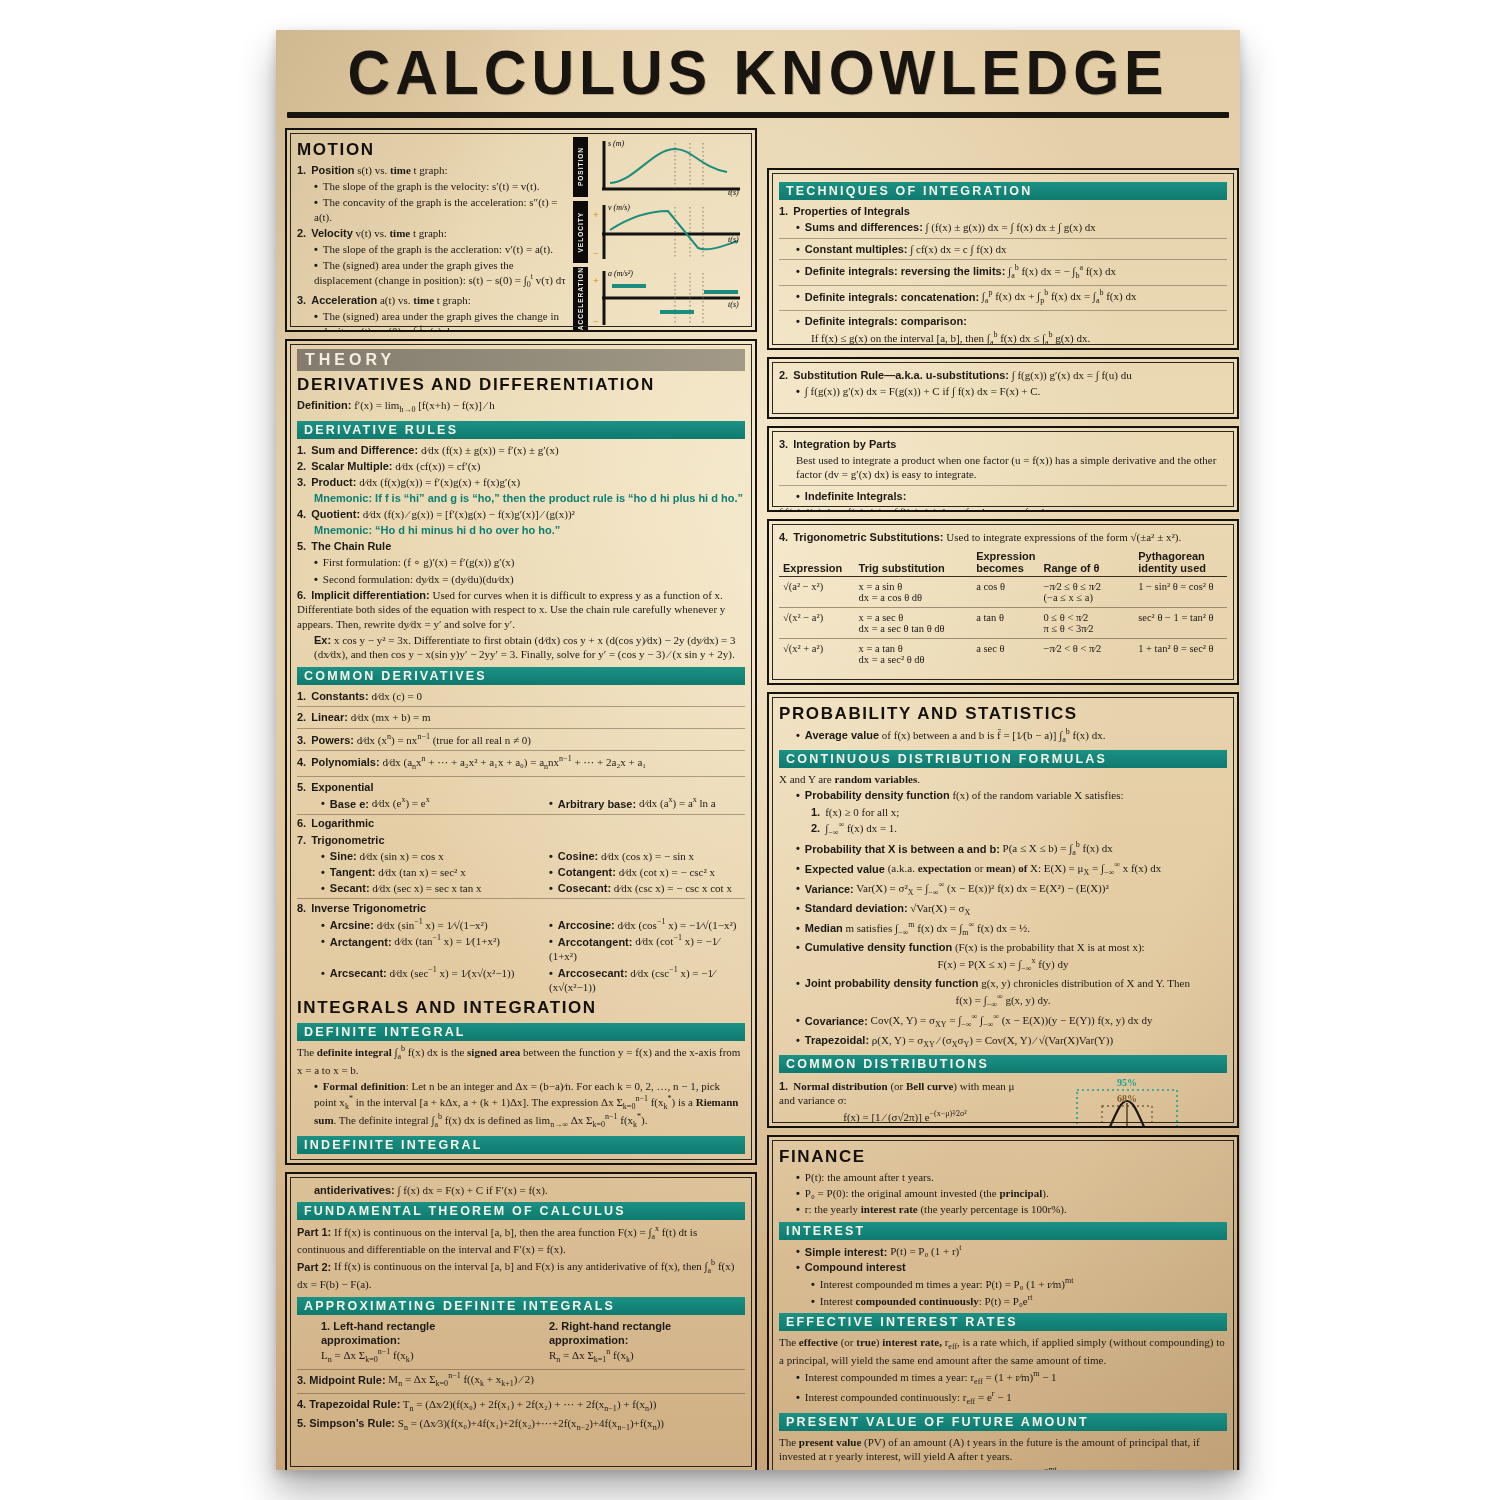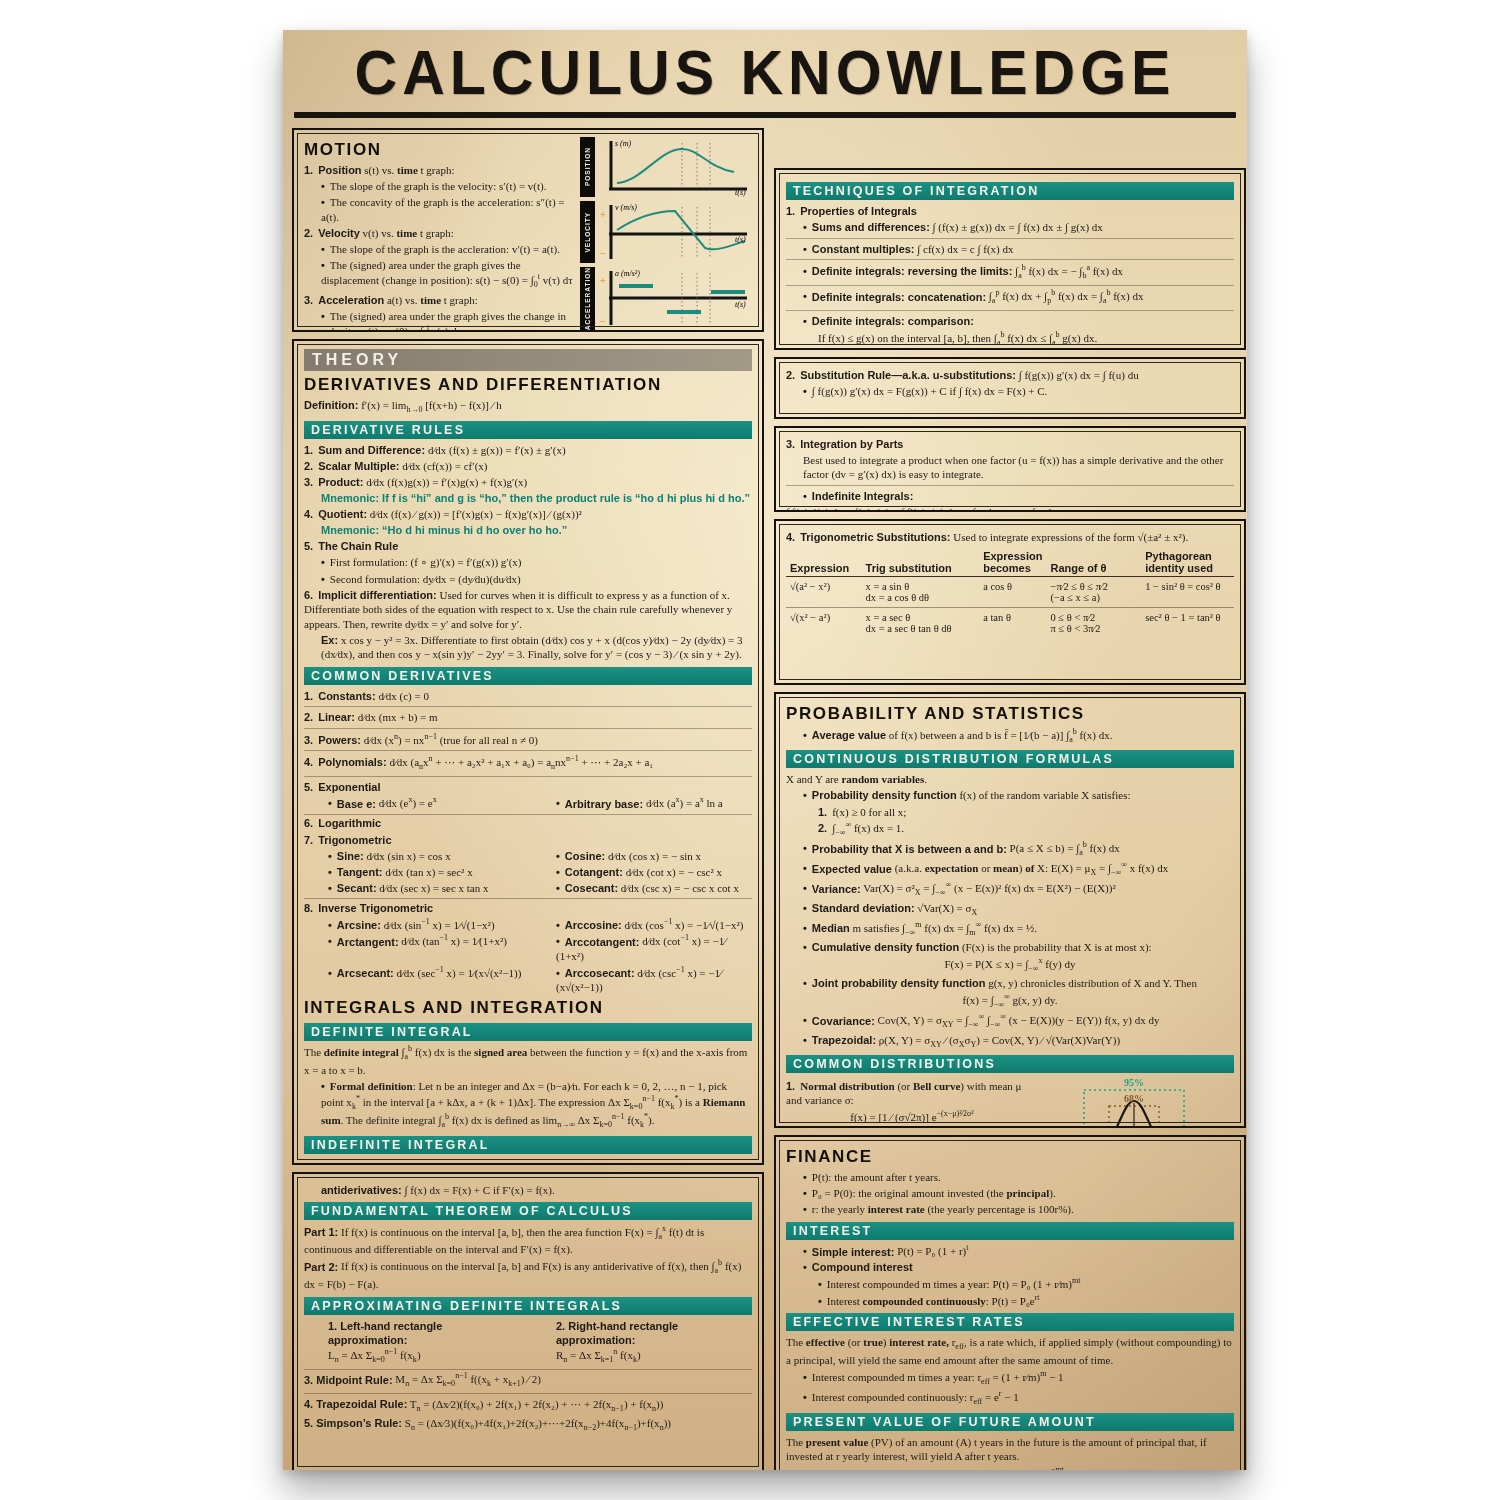--- a/index.html
+++ b/index.html
@@ -1,17 +1,17 @@
 <!DOCTYPE html>
 <html><head>
 <meta charset="utf-8">
 <style>
   html,body{margin:0;padding:0;background:#ffffff;width:1500px;height:1500px;position:relative;
     font-family:"Liberation Serif", serif;color:#1d1a15;}
-  #poster{position:absolute;left:283px;top:30px;width:964px;height:1440px;
+  #poster{position:absolute;left:276px;top:30px;width:964px;height:1440px;
     background:
       radial-gradient(ellipse at 50% 35%, rgba(255,248,228,.55) 0%, rgba(255,244,214,0) 55%),
       linear-gradient(115deg, rgba(120,85,45,.18) 0%, rgba(120,85,45,0) 18%, rgba(120,85,45,0) 80%, rgba(120,85,45,.22) 100%),
       linear-gradient(180deg,#e3cda6 0%,#e8d5ae 30%,#ddc196 70%,#c8a477 100%);
     box-shadow:0 22px 34px rgba(0,0,0,.30), 0 4px 10px rgba(0,0,0,.18);
     overflow:hidden; box-sizing:border-box; padding:10px 9px 8px 9px;}
   #title{font-family:"Liberation Sans",sans-serif;font-weight:900;font-size:59px;line-height:1.05;
     letter-spacing:5px;color:#181410;text-align:center;transform:scaleY(1.08);margin-top:2px;
     text-shadow:1px 1px 0 rgba(60,40,20,.25);}
   #title-rule{height:6px;background:#181410;margin:8px 2px 10px 2px;border-radius:1px;}
@@ -278,20 +278,27 @@
                 <td>−π⁄2 ≤ θ ≤ π⁄2<br>(−a ≤ x ≤ a)</td>
                 <td>1 − sin² θ = cos² θ</td>
               </tr>
               <tr>
                 <td>√(x² − a²)</td>
                 <td>x = a sec θ<br>dx = a sec θ tan θ dθ</td>
                 <td>a tan θ</td>
                 <td>0 ≤ θ &lt; π⁄2<br>π ≤ θ &lt; 3π⁄2</td>
                 <td>sec² θ − 1 = tan² θ</td>
               </tr>
+              <tr>
+                <td>√(x² + a²)</td>
+                <td>x = a tan θ<br>dx = a sec² θ dθ</td>
+                <td>a sec θ</td>
+                <td>−π⁄2 &lt; θ &lt; π⁄2</td>
+                <td>1 + tan² θ = sec² θ</td>
+              </tr>
             </tbody>
         </table>
       </section>
 
       <section class="box" style="height:436px;">
         <div>
             <div class="bx-h">PROBABILITY AND STATISTICS</div>
             <div class="ln lvl1"><span class="mk">•</span><span class="bl">Average value</span><span class="tx"> of f(x) between a and b is f̄ = [1⁄(b − a)] ∫<sub>a</sub><sup>b</sup> f(x) dx.</span></div>
             <div class="band">CONTINUOUS DISTRIBUTION FORMULAS</div>
             <div class="ln lvl0"><span class="tx">X and Y are <b>random variables</b>.</span></div>

